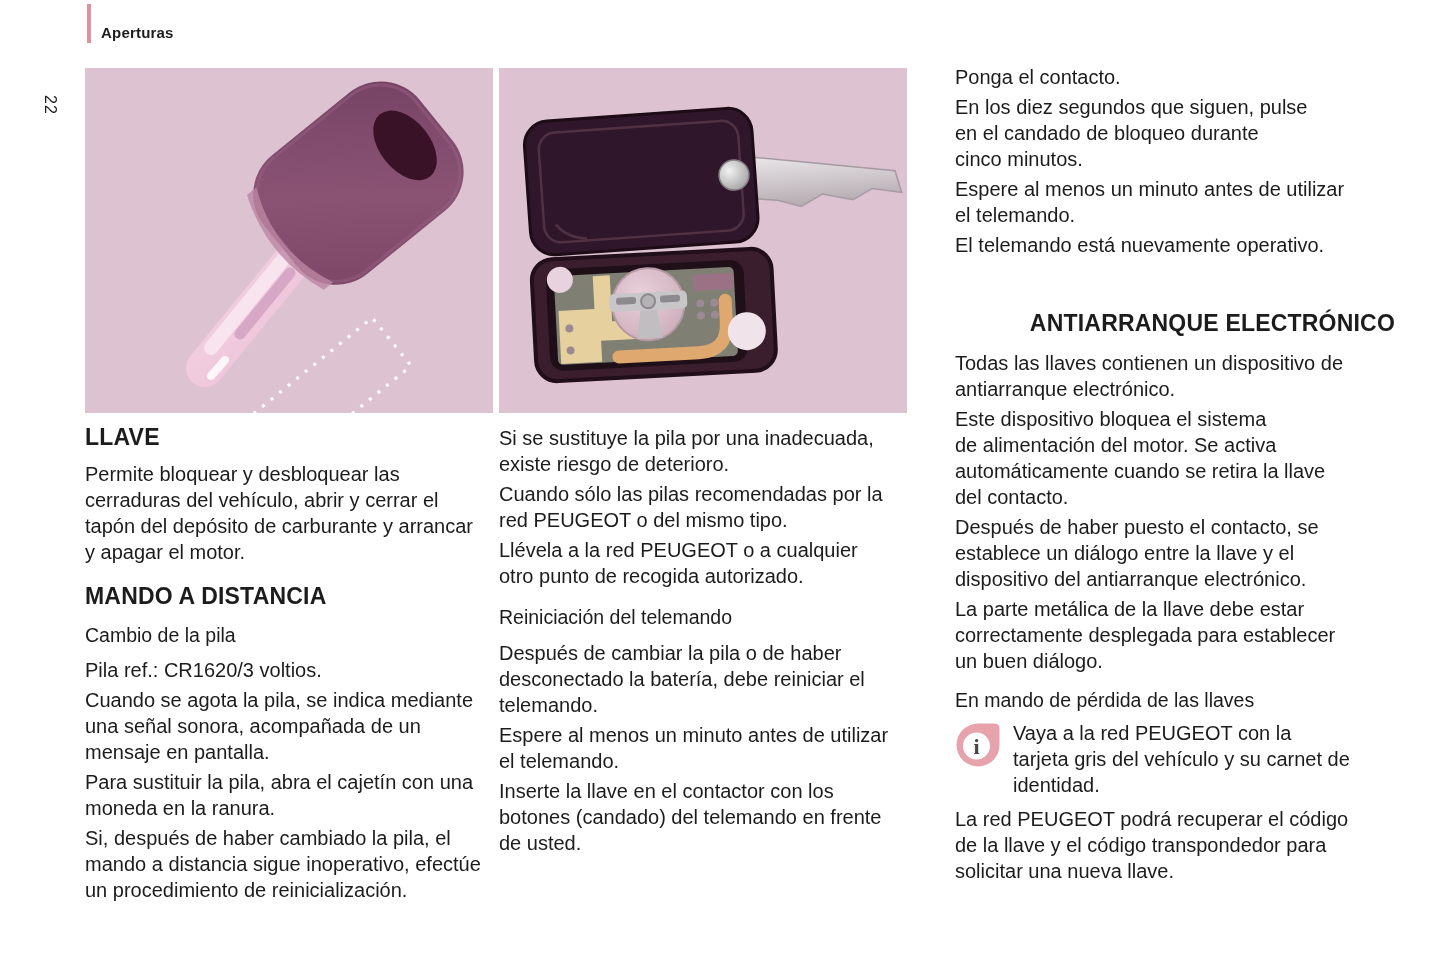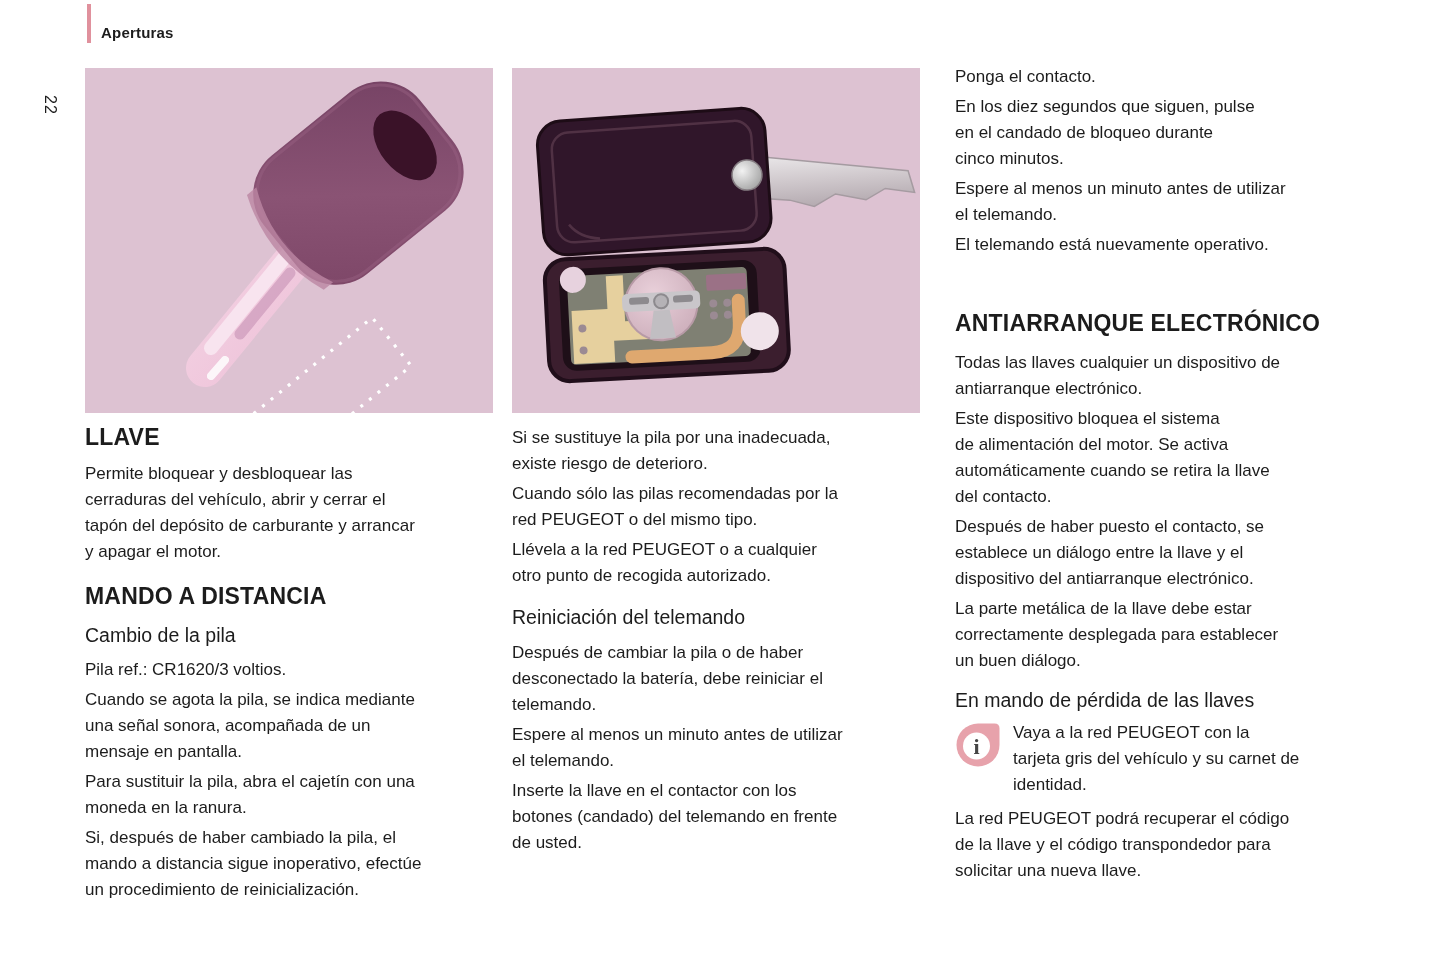--- a/index.html
+++ b/index.html
@@ -14,34 +14,34 @@
     width:1445px;height:964px;position:relative;background:#ffffff;
     font-family:"Liberation Sans","DejaVu Sans",sans-serif;
     color:var(--text-color);overflow:hidden;
   }
   .accent-bar{position:absolute;left:87px;top:4px;width:4px;height:39px;background:var(--accent-bar);}
   .chapter-title{position:absolute;left:101px;top:24px;font-size:15px;font-weight:bold;letter-spacing:.2px;}
   .page-number{position:absolute;left:36px;top:100px;width:28px;font-size:16px;letter-spacing:1px;
     transform:rotate(90deg);transform-origin:center;}
   .col{position:absolute;top:68px;}
   .col1{left:85px;width:408px;}
-  .col2{left:512px;width:408px;}
+  .col2{left:499px;width:408px;}
   .col3{left:955px;width:440px;top:64px;}
   .figure{width:408px;height:345px;background:var(--figure-bg);overflow:hidden;}
   .figure svg{display:block;}
-  p.para{margin:0 0 4px 0;font-size:17px;line-height:26px;white-space:pre-line;}
+  p.para{margin:0 0 4px 0;font-size:20px;line-height:26px;white-space:pre-line;}
   h1.sec{font-size:23px;font-weight:bold;margin:0;letter-spacing:.2px;}
   h2.sub{font-size:19.5px;font-weight:normal;margin:0;}
   .col1 h1.llave{margin:11px 0 10px 0;}
   .col1 h1.mando{margin:18px 0 10px 0;}
   .col1 h2.cambio{margin:14px 0 10px 0;}
   .col2 .text{margin-top:12px;}
   .col1 .text{margin-top:0;}
   .col2 h2.reinic{margin:17px 0 11px 0;}
-  .col3 h1.antiarranque{margin:52px 0 13px 0;}
+  .col3 h1.antiarranque{margin:52px 0 13px 0;text-align:right;}
   .col3 h2.perdida{margin:15px 0 8px 0;}
   .note-row{display:flex;align-items:flex-start;margin:2px 0 4px 0;}
   .note-icon{flex:0 0 46px;margin-right:12px;margin-top:2px;}
   .note-text{flex:1;}
   .closing{margin-top:2px;}
 </style>
 </head>
 <body>
 
 <div class="accent-bar"></div>
@@ -176,21 +176,21 @@
 
 <div class="col col3">
   <p class="para">Ponga el contacto.</p>
   <p class="para">En los diez segundos que siguen, pulse
 en el candado de bloqueo durante
 cinco minutos.</p>
   <p class="para">Espere al menos un minuto antes de utilizar
 el telemando.</p>
   <p class="para">El telemando está nuevamente operativo.</p>
   <h1 class="sec antiarranque">ANTIARRANQUE ELECTRÓNICO</h1>
-  <p class="para">Todas las llaves cualquier un dispositivo de
+  <p class="para">Todas las llaves contienen un dispositivo de
 antiarranque electrónico.</p>
   <p class="para">Este dispositivo bloquea el sistema
 de alimentación del motor. Se activa
 automáticamente cuando se retira la llave
 del contacto.</p>
   <p class="para">Después de haber puesto el contacto, se
 establece un diálogo entre la llave y el
 dispositivo del antiarranque electrónico.</p>
   <p class="para">La parte metálica de la llave debe estar
 correctamente desplegada para establecer

